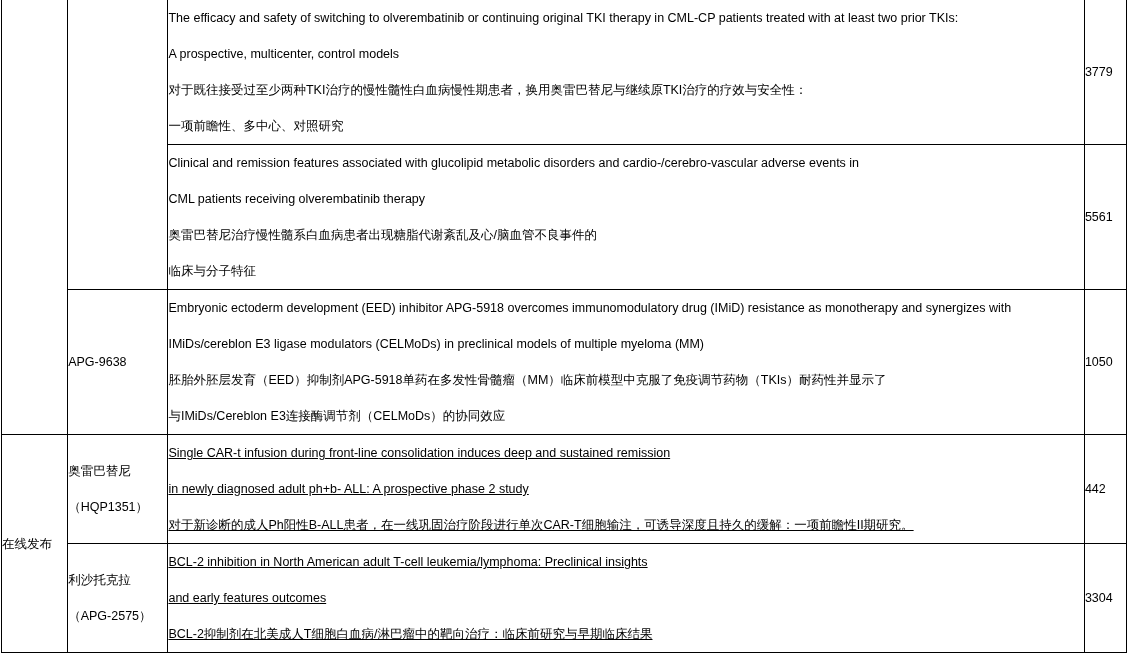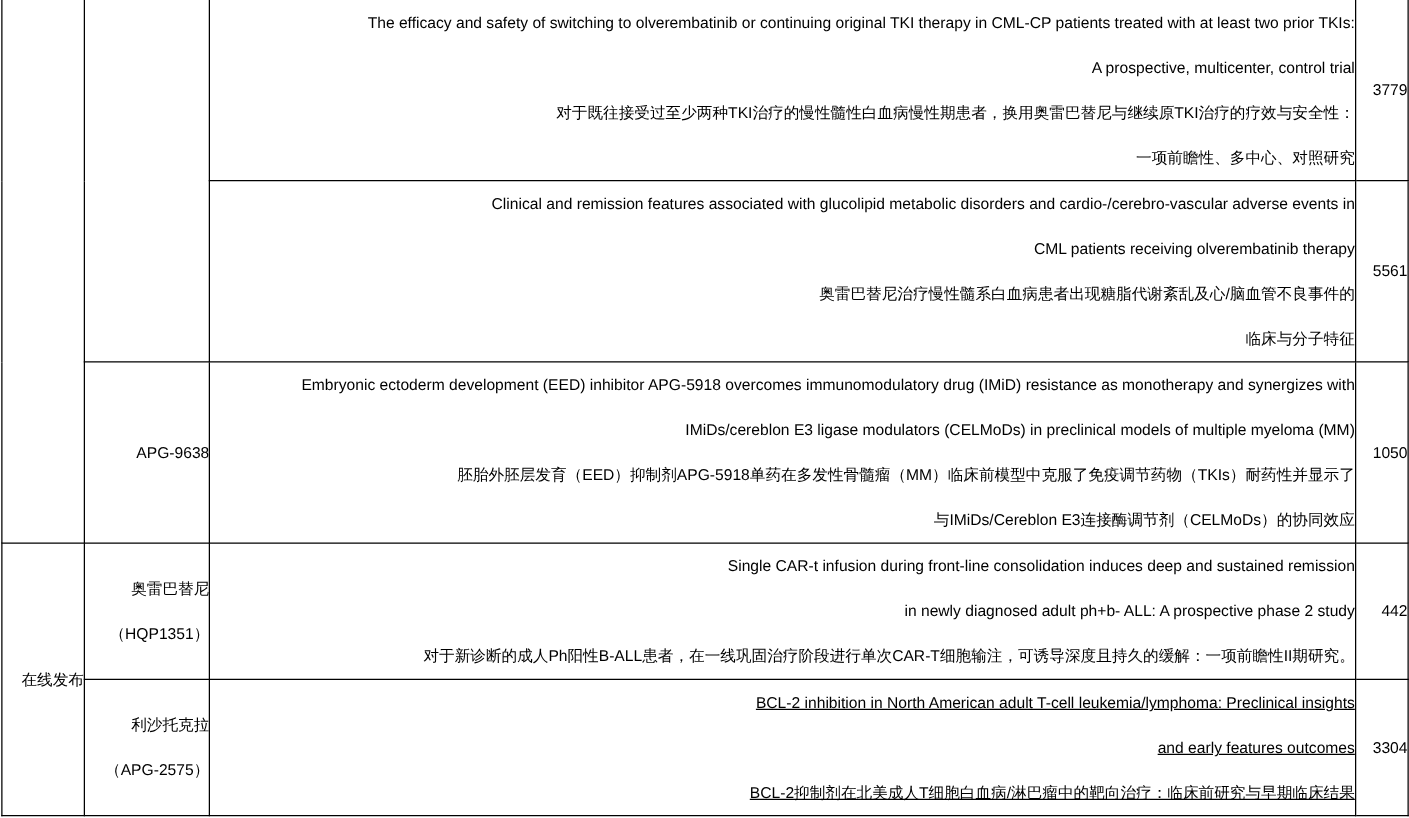--- a/index.html
+++ b/index.html
@@ -19,34 +19,34 @@
     position: absolute;
     left: 1px;
     top: -1px;
     border-collapse: collapse;
     table-layout: fixed;
     width: 1126px;
   }
   table.pubs td {
     border: 1.5px solid #000000;
     padding: 0;
-    text-align: right;
+    text-align: left;
     vertical-align: middle;
     line-height: 36px;
     overflow: hidden;
     white-space: nowrap;
   }
   .col-cat { width: 66px; }
   .col-drug { width: 100px; }
   .col-title { width: 914px; }
   .col-num { width: 42px; }
   .line { display: block; height: 36px; }
   .drug-line { display: block; height: 36px; line-height: 36px; }
   tr.r1 td.title-cell, tr.r2 td.title-cell, tr.r3 td.title-cell { height: 144px; }
-  tr.r4 td.title-cell { height: 108px; }
+  tr.r4 td.title-cell { height: 108px; text-decoration: underline; }
   tr.r5 td.title-cell { height: 108px; text-decoration: underline; }
 </style>
 </head>
 <body>
 
 <table class="pubs">
   <colgroup>
     <col class="col-cat">
     <col class="col-drug">
     <col class="col-title">
@@ -54,21 +54,21 @@
   </colgroup>
   <tbody>
 
     <tr class="r1">
       <td rowspan="3">
         <span></span>
       </td>
       <td rowspan="2"></td>
       <td class="title-cell">
         <span class="line">The efficacy and safety of switching to olverembatinib or continuing original TKI therapy in CML-CP patients treated with at least two prior TKIs:</span>
-        <span class="line">A prospective, multicenter, control trial</span>
+        <span class="line">A prospective, multicenter, control models</span>
         <span class="line">对于既往接受过至少两种TKI治疗的慢性髓性白血病慢性期患者，换用奥雷巴替尼与继续原TKI治疗的疗效与安全性：</span>
         <span class="line">一项前瞻性、多中心、对照研究</span>
       </td>
       <td>
         <span>3779</span>
       </td>
     </tr>
 
     <tr class="r2">
       <td class="title-cell">

